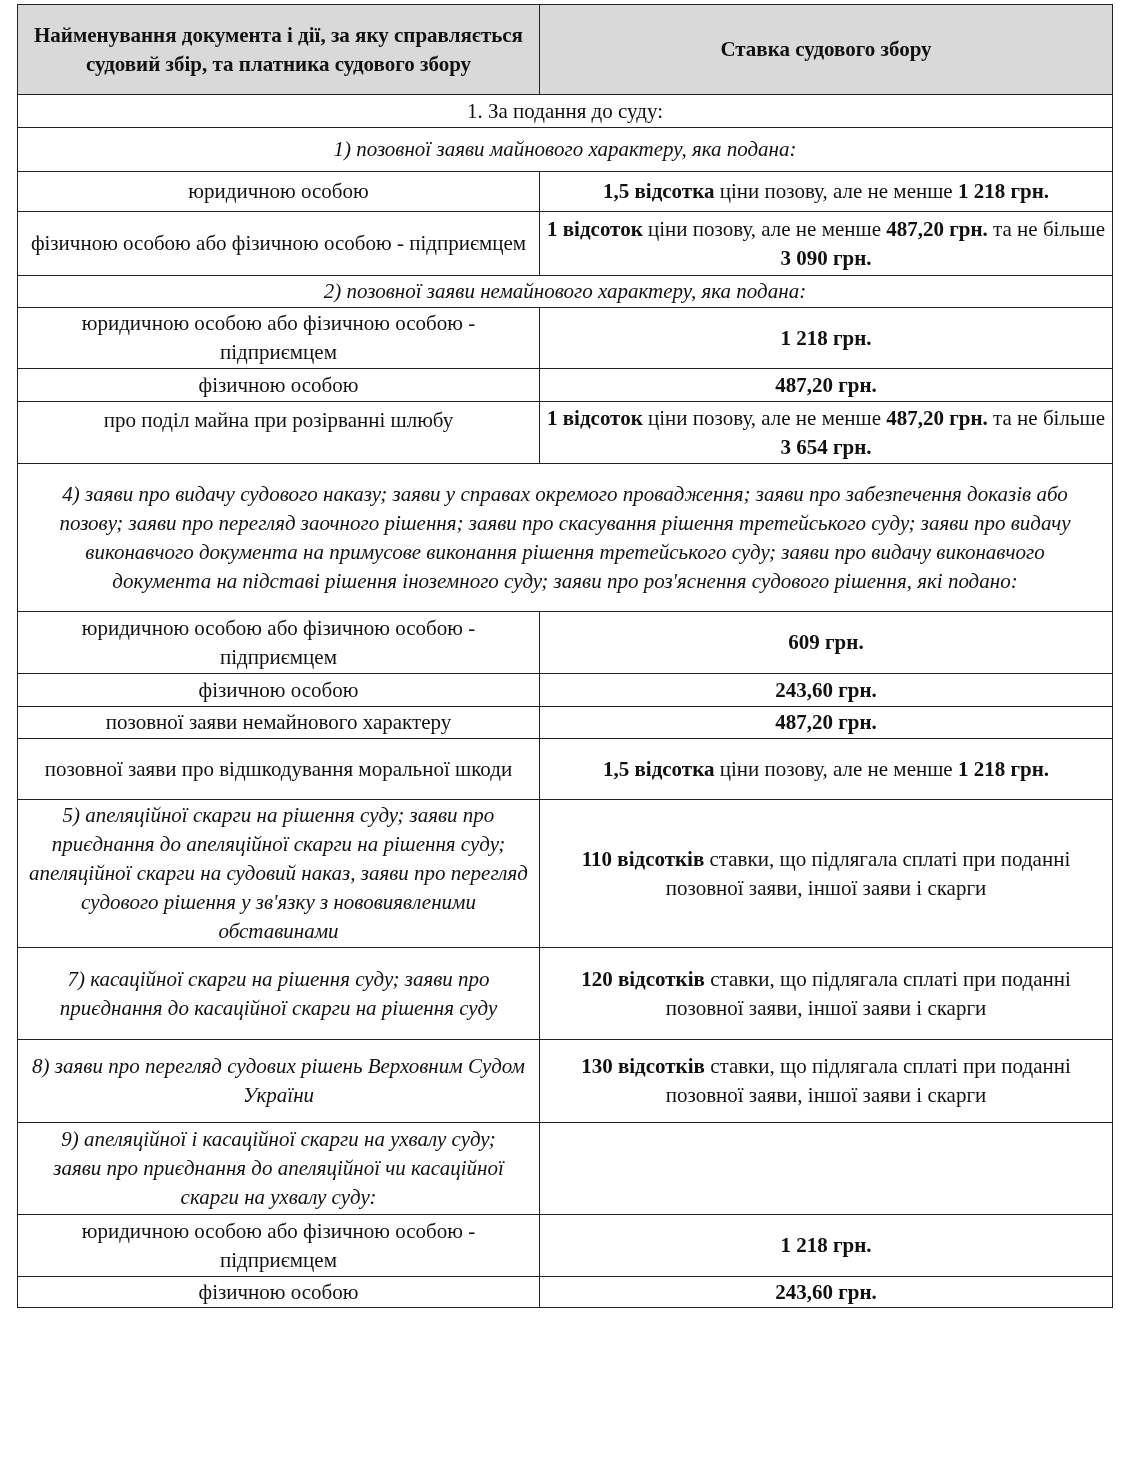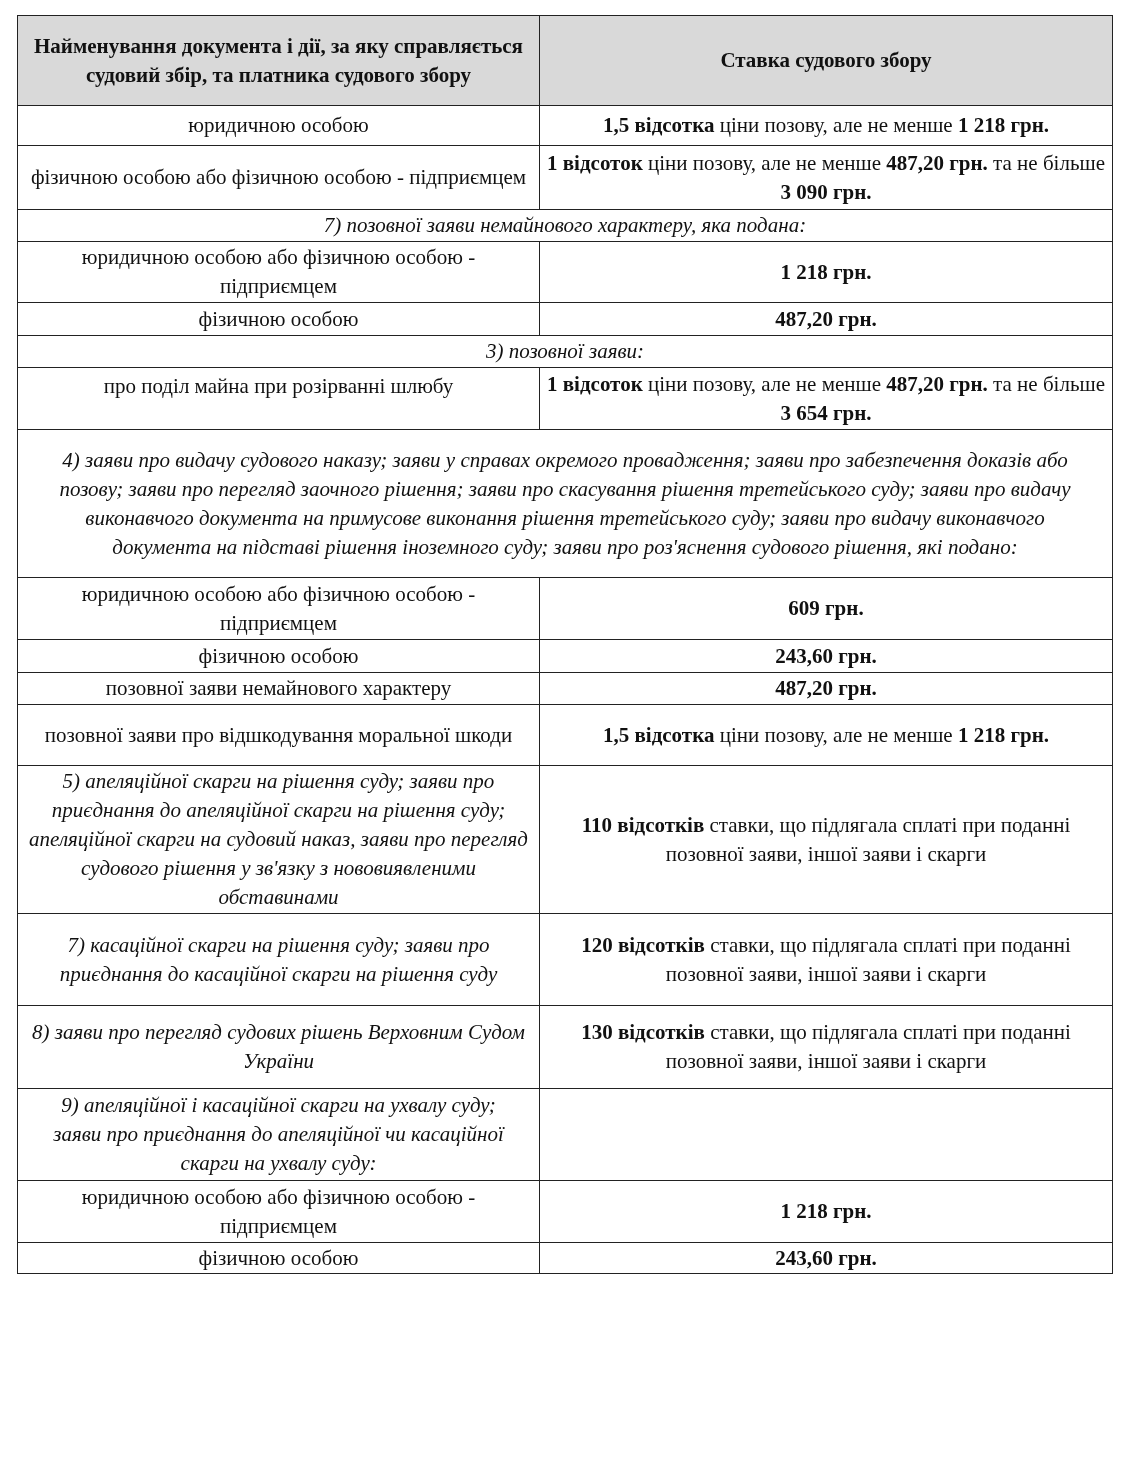--- a/index.html
+++ b/index.html
@@ -1,18 +1,18 @@
 <!DOCTYPE html>
 <html><head>
 <meta charset="utf-8">
 <style>
   html, body { margin: 0; padding: 0; background: #ffffff; }
   body { width: 1133px; height: 1465px; position: relative; overflow: hidden;
          font-family: "Liberation Serif", "DejaVu Serif", serif; color: #111; }
-  table.fees { position: absolute; left: 17px; top: 15px; width: 1095px;
+  table.fees { position: absolute; left: 17px; top: 4px; width: 1095px;
                border-collapse: collapse; table-layout: fixed; }
   table.fees td, table.fees th { border: 1.5px solid #222; text-align: center;
                vertical-align: middle; padding: 0 4px; font-size: 21px; line-height: 29px; }
   col.c1 { width: 522px; } col.c2 { width: 573px; }
   th { background: #d9d9d9; font-weight: bold; font-size: 21px; line-height: 29px; }
   .italic { font-style: italic; }
   .b { font-weight: bold; }
 </style>
 </head>
 <body>
@@ -22,45 +22,48 @@
       <col class="c1">
       <col class="c2">
     </colgroup>
   <thead>
     <tr style="height:90px">
       <th>Найменування документа і дії, за яку справляється судовий збір, та платника судового збору</th>
       <th>Ставка судового збору</th>
     </tr>
   </thead>
   <tbody>
+    <tr style="height:33px">
+      <td colspan="2">1. За подання до суду:</td>
+    </tr>
 
+    <tr style="height:44px">
+      <td colspan="2" class="italic">1) позовної заяви майнового характеру, яка подана:</td>
+    </tr>
     <tr style="height:40px">
       <td>юридичною особою</td>
       <td><span class="b">1,5 відсотка</span><span> ціни позову, але не менше </span><span class="b">1 218 грн.</span></td>
     </tr>
     <tr style="height:64px">
       <td>фізичною особою або фізичною особою - підприємцем</td>
       <td><span class="b">1 відсоток</span><span> ціни позову, але не менше </span><span class="b">487,20 грн.</span><span> та не більше </span><span class="b">3 090 грн.</span></td>
     </tr>
 
     <tr style="height:32px">
-      <td colspan="2" class="italic">7) позовної заяви немайнового характеру, яка подана:</td>
+      <td colspan="2" class="italic">2) позовної заяви немайнового характеру, яка подана:</td>
     </tr>
     <tr style="height:61px">
       <td>юридичною особою або фізичною особою - підприємцем</td>
       <td class="b">1 218 грн.</td>
     </tr>
     <tr style="height:33px">
       <td>фізичною особою</td>
       <td class="b">487,20 грн.</td>
     </tr>
 
-    <tr style="height:32px">
-      <td colspan="2" class="italic">3) позовної заяви:</td>
-    </tr>
     <tr style="height:62px">
       <td style="vertical-align:top;padding-top:4px">про поділ майна при розірванні шлюбу</td>
       <td><span class="b">1 відсоток</span><span> ціни позову, але не менше </span><span class="b">487,20 грн.</span><span> та не більше </span><span class="b">3 654 грн.</span></td>
     </tr>
 
     <tr style="height:148px">
       <td colspan="2" class="italic" style="padding:0 20px">4) заяви про видачу судового наказу; заяви у справах окремого провадження; заяви про забезпечення доказів або позову; заяви про перегляд заочного рішення; заяви про скасування рішення третейського суду; заяви про видачу виконавчого документа на примусове виконання рішення третейського суду; заяви про видачу виконавчого документа на підставі рішення іноземного суду; заяви про роз'яснення судового рішення, які подано:</td>
     </tr>
     <tr style="height:62px">
       <td>юридичною особою або фізичною особою - підприємцем</td>

